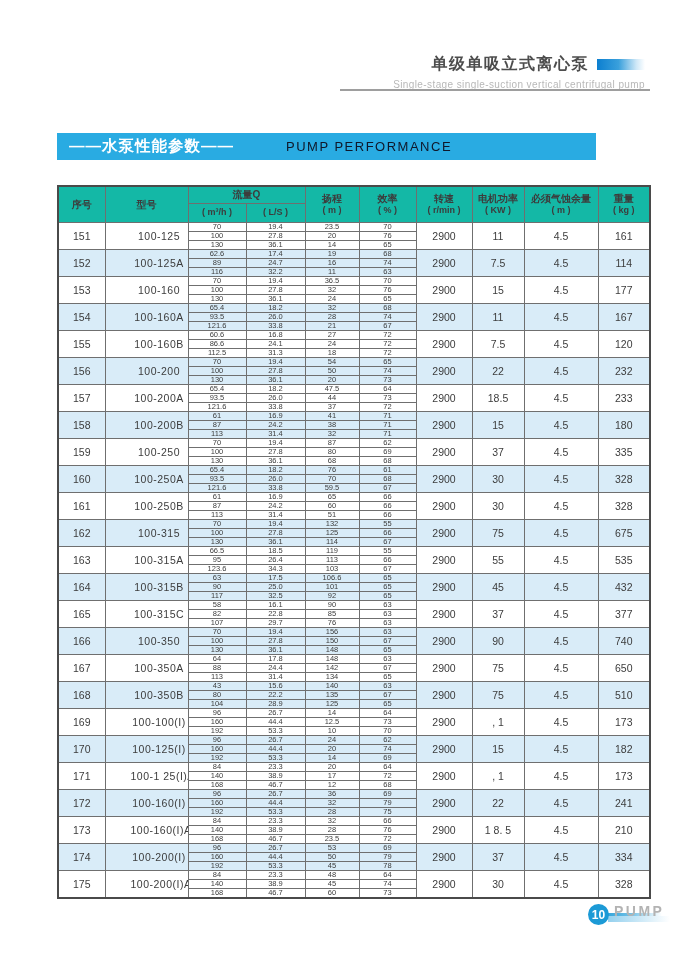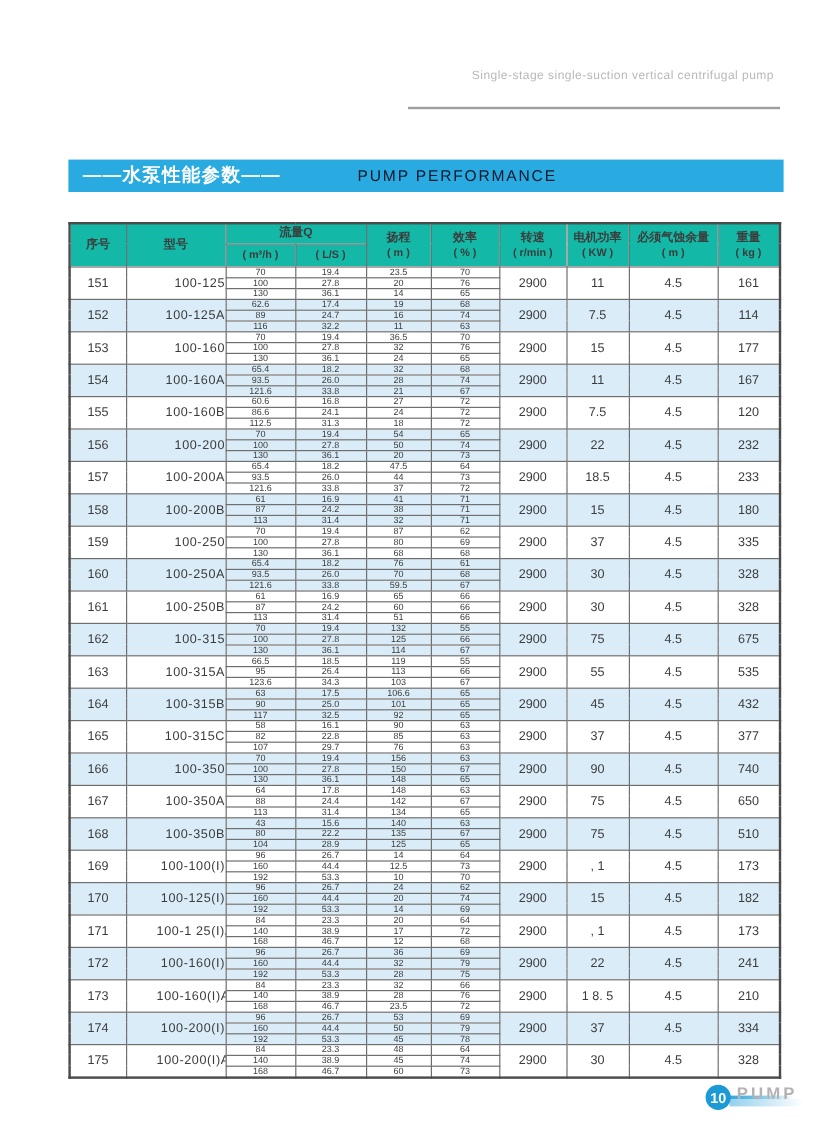--- a/index.html
+++ b/index.html
@@ -20,43 +20,43 @@
     width: 48px; height: 11px; margin-left: 8px;
     background: linear-gradient(90deg, #0c7fd0 0%, #3aa0dc 45%, #cfe8f7 82%, #ffffff 100%);
   }
   .brand-subtitle {
     margin-top: 4px; text-align: right; font-size: 10px; color: #b8b8b8; letter-spacing: 0.4px;
   }
   .header-rule { position: absolute; top: 89px; left: 340px; width: 310px; height: 2px; background: #9e9e9e; }
 
   
   .banner {
-    position: absolute; top: 133px; left: 57px; width: 596px; height: 27px;
-    background: #29abe2; display: flex; align-items: center; gap: 12px;
+    position: absolute; top: 133px; left: 57px; width: 539px; height: 27px;
+    background: #29abe2; display: flex; align-items: center;
   }
   .banner-cn { margin-left: 12px; font-size: 15.5px; font-weight: bold; color: #ffffff; letter-spacing: 1px; }
   .banner-en { margin-left: 52px; font-size: 13px; font-weight: normal; color: #0f172a; letter-spacing: 1.5px; }
 
   
   table.perf {
     position: absolute; top: 185px; left: 57px; width: 592px;
     border-collapse: collapse; table-layout: fixed; border: 2px solid #4a4a4a;
   }
   .perf th, .perf td {
     border: 1px solid #6f6f6f; text-align: center; vertical-align: middle;
     overflow: hidden; white-space: nowrap; padding: 0; color: #3c3c3c;
   }
   .perf thead tr.h1 { height: 17px; }
   .perf thead tr.h2 { height: 19px; }
   .perf th { font-size: 10px; font-weight: bold; line-height: 1.15; background: #14b8a6; }
   .perf th .unit-line, .perf th.unit { font-size: 9px; font-weight: bold; }
   .perf tr.sub { height: 9px; }
   .perf td.num { font-size: 7.5px; line-height: 8px; }
   .perf td.main-cell { font-size: 10.5px; }
-  .perf td.cell-model { text-align: right; padding-left: 25px; letter-spacing: 0.5px; }
+  .perf td.cell-model { text-align: center; padding-left: 25px; letter-spacing: 0.5px; }
   .perf tr.band td { background: #d9ecf8; }
 
   
   .footer { position: absolute; top: 902px; left: 586px; width: 110px; height: 28px; }
   .footer-line {
     position: absolute; left: 12px; top: 11px; width: 64px; height: 3px;
     background: linear-gradient(90deg, #1c9ad6 0%, #6fc0e6 50%, rgba(255,255,255,0) 100%);
   }
   .footer-line2 {
     position: absolute; left: 22px; top: 14px; width: 62px; height: 6px;
@@ -69,20 +69,24 @@
   }
   .footer-label {
     position: absolute; left: 28px; top: 1px; font-size: 14px; font-weight: bold;
     color: #b3b3b3; letter-spacing: 2.5px;
   }
 </style>
 </head>
 <body>
 
 <div class="brand-block">
+  <div class="brand-line1">
+    <span class="brand-title">单级单吸立式离心泵</span>
+    <span class="brand-bar"></span>
+  </div>
   <div class="brand-subtitle">Single-stage single-suction vertical centrifugal pump</div>
 </div>
 <div class="header-rule"></div>
 
 <div class="banner">
   <span class="banner-cn">——水泵性能参数——</span>
   <span class="banner-en">PUMP PERFORMANCE</span>
 </div>
 
 <table class="perf">

